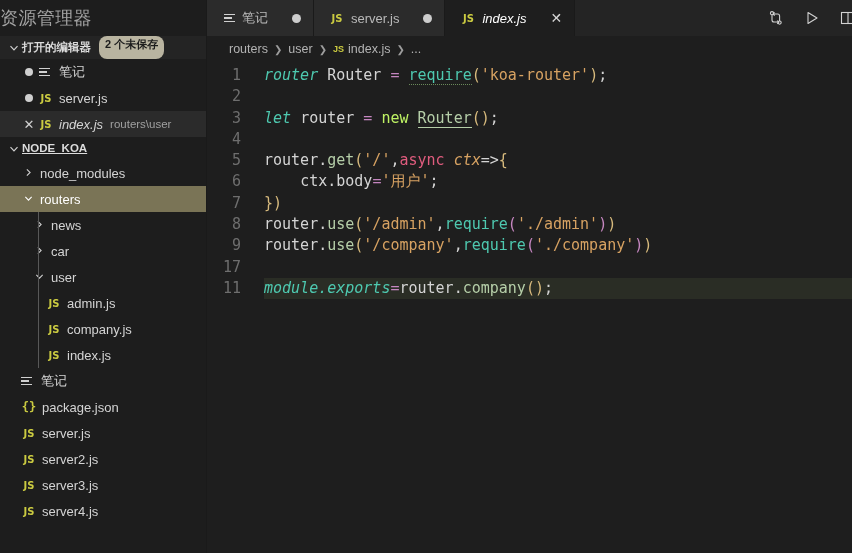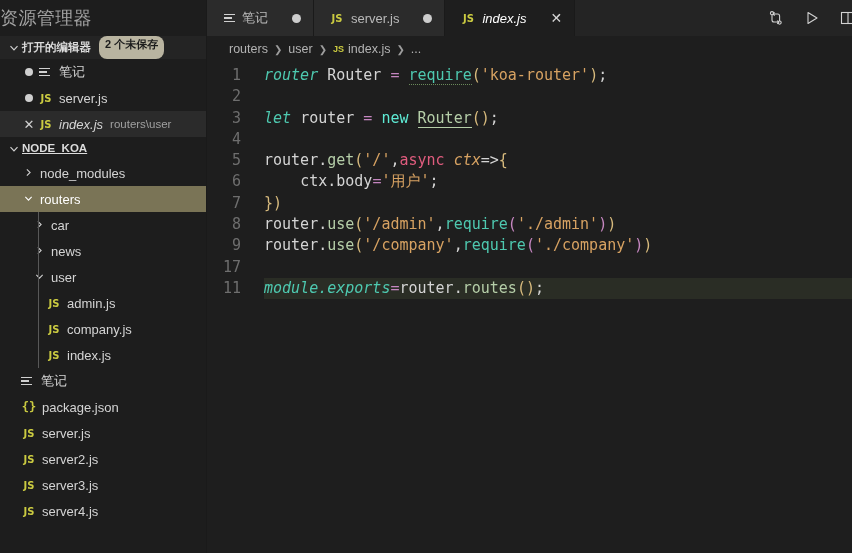--- a/index.html
+++ b/index.html
@@ -305,21 +305,21 @@
     background: #2a2d25;
   }
 
   
   .t-kw      { color: #4ec9b0; font-style: italic; }
   .t-plain   { color: #d4d4d4; }
   .t-method  { color: #b5cea8; }
   .t-str     { color: #d7a262; }
   .t-paren   { color: #d7ba7d; }
   .t-op      { color: #c586c0; }
-  .t-new     { color: #5eead4; text-align: center; }
+  .t-new     { color: #bef264; text-align: center; }
   .t-async   { color: #e05c7e; }
   .t-param   { color: #d7a262; font-style: italic; }
   .t-type    { color: #b5cea8; border-bottom: 1.5px solid #b5cea8; }
   .t-req     { color: #4ec9b0; border-bottom: 1.5px dotted #6a8a5a; }
   .t-req2    { color: #4ec9b0; }
   .t-mod     { color: #4ec9b0; font-style: italic; }
   .t-brace   { color: #d7ba7d; }
   .t-brace2  { color: #c586c0; }
 </style>
 </head>
@@ -397,31 +397,31 @@
         <span class="name">routers</span>
       </div>
 
       <div class="row indent-2">
         <span class="guide"></span>
         <span class="chev">
           <svg width="9" height="9" viewBox="0 0 10 10">
               <path d="M3.2 1.5 L6.8 5 L3.2 8.5" stroke="#cfcfcf" stroke-width="1.2" fill="none"></path>
             </svg>
         </span>
-        <span class="name">car</span>
+        <span class="name">news</span>
       </div>
 
       <div class="row indent-2">
         <span class="guide"></span>
         <span class="chev">
           <svg width="9" height="9" viewBox="0 0 10 10">
               <path d="M3.2 1.5 L6.8 5 L3.2 8.5" stroke="#cfcfcf" stroke-width="1.2" fill="none"></path>
             </svg>
         </span>
-        <span class="name">news</span>
+        <span class="name">car</span>
       </div>
 
       <div class="row indent-2">
         <span class="guide"></span>
         <span class="chev">
           <svg width="9" height="9" viewBox="0 0 10 10">
               <path d="M1.5 3.2 L5 6.8 L8.5 3.2" stroke="#cfcfcf" stroke-width="1.2" fill="none"></path>
             </svg>
         </span>
         <span class="name">user</span>
@@ -557,18 +557,18 @@
           <div class="cl"><span class="t-kw">router</span><span class="t-plain"> </span><span class="t-plain">Router</span><span class="t-plain"> </span><span class="t-op">=</span><span class="t-plain"> </span><span class="t-req">require</span><span class="t-paren">(</span><span class="t-str">'koa-router'</span><span class="t-paren">)</span><span class="t-plain">;</span></div>
           <div class="cl">&nbsp;</div>
           <div class="cl"><span class="t-kw">let</span><span class="t-plain"> </span><span class="t-plain">router</span><span class="t-plain"> </span><span class="t-op">=</span><span class="t-plain"> </span><span class="t-new">new</span><span class="t-plain"> </span><span class="t-type">Router</span><span class="t-paren">()</span><span class="t-plain">;</span></div>
           <div class="cl">&nbsp;</div>
           <div class="cl"><span class="t-plain">router</span><span class="t-plain">.</span><span class="t-method">get</span><span class="t-paren">(</span><span class="t-str">'/'</span><span class="t-plain">,</span><span class="t-async">async</span><span class="t-plain"> </span><span class="t-param">ctx</span><span class="t-plain">=&gt;</span><span class="t-brace">{</span></div>
           <div class="cl"><span class="t-plain">    </span><span class="t-plain">ctx</span><span class="t-plain">.</span><span class="t-plain">body</span><span class="t-op">=</span><span class="t-str">'用户'</span><span class="t-plain">;</span></div>
           <div class="cl"><span class="t-brace">}</span><span class="t-paren">)</span></div>
           <div class="cl"><span class="t-plain">router</span><span class="t-plain">.</span><span class="t-method">use</span><span class="t-paren">(</span><span class="t-str">'/admin'</span><span class="t-plain">,</span><span class="t-req2">require</span><span class="t-brace2">(</span><span class="t-str">'./admin'</span><span class="t-brace2">)</span><span class="t-paren">)</span></div>
           <div class="cl"><span class="t-plain">router</span><span class="t-plain">.</span><span class="t-method">use</span><span class="t-paren">(</span><span class="t-str">'/company'</span><span class="t-plain">,</span><span class="t-req2">require</span><span class="t-brace2">(</span><span class="t-str">'./company'</span><span class="t-brace2">)</span><span class="t-paren">)</span></div>
           <div class="cl">&nbsp;</div>
-          <div class="cl current"><span class="t-mod">module</span><span class="t-mod">.</span><span class="t-mod">exports</span><span class="t-op">=</span><span class="t-plain">router</span><span class="t-plain">.</span><span class="t-method">routes</span><span class="t-paren">()</span><span class="t-plain">;</span></div>
+          <div class="cl current"><span class="t-mod">module</span><span class="t-mod">.</span><span class="t-mod">exports</span><span class="t-op">=</span><span class="t-plain">router</span><span class="t-plain">.</span><span class="t-method">company</span><span class="t-paren">()</span><span class="t-plain">;</span></div>
         </div>
     </div>
 
   </div>
 </div>
 
 </body></html>

